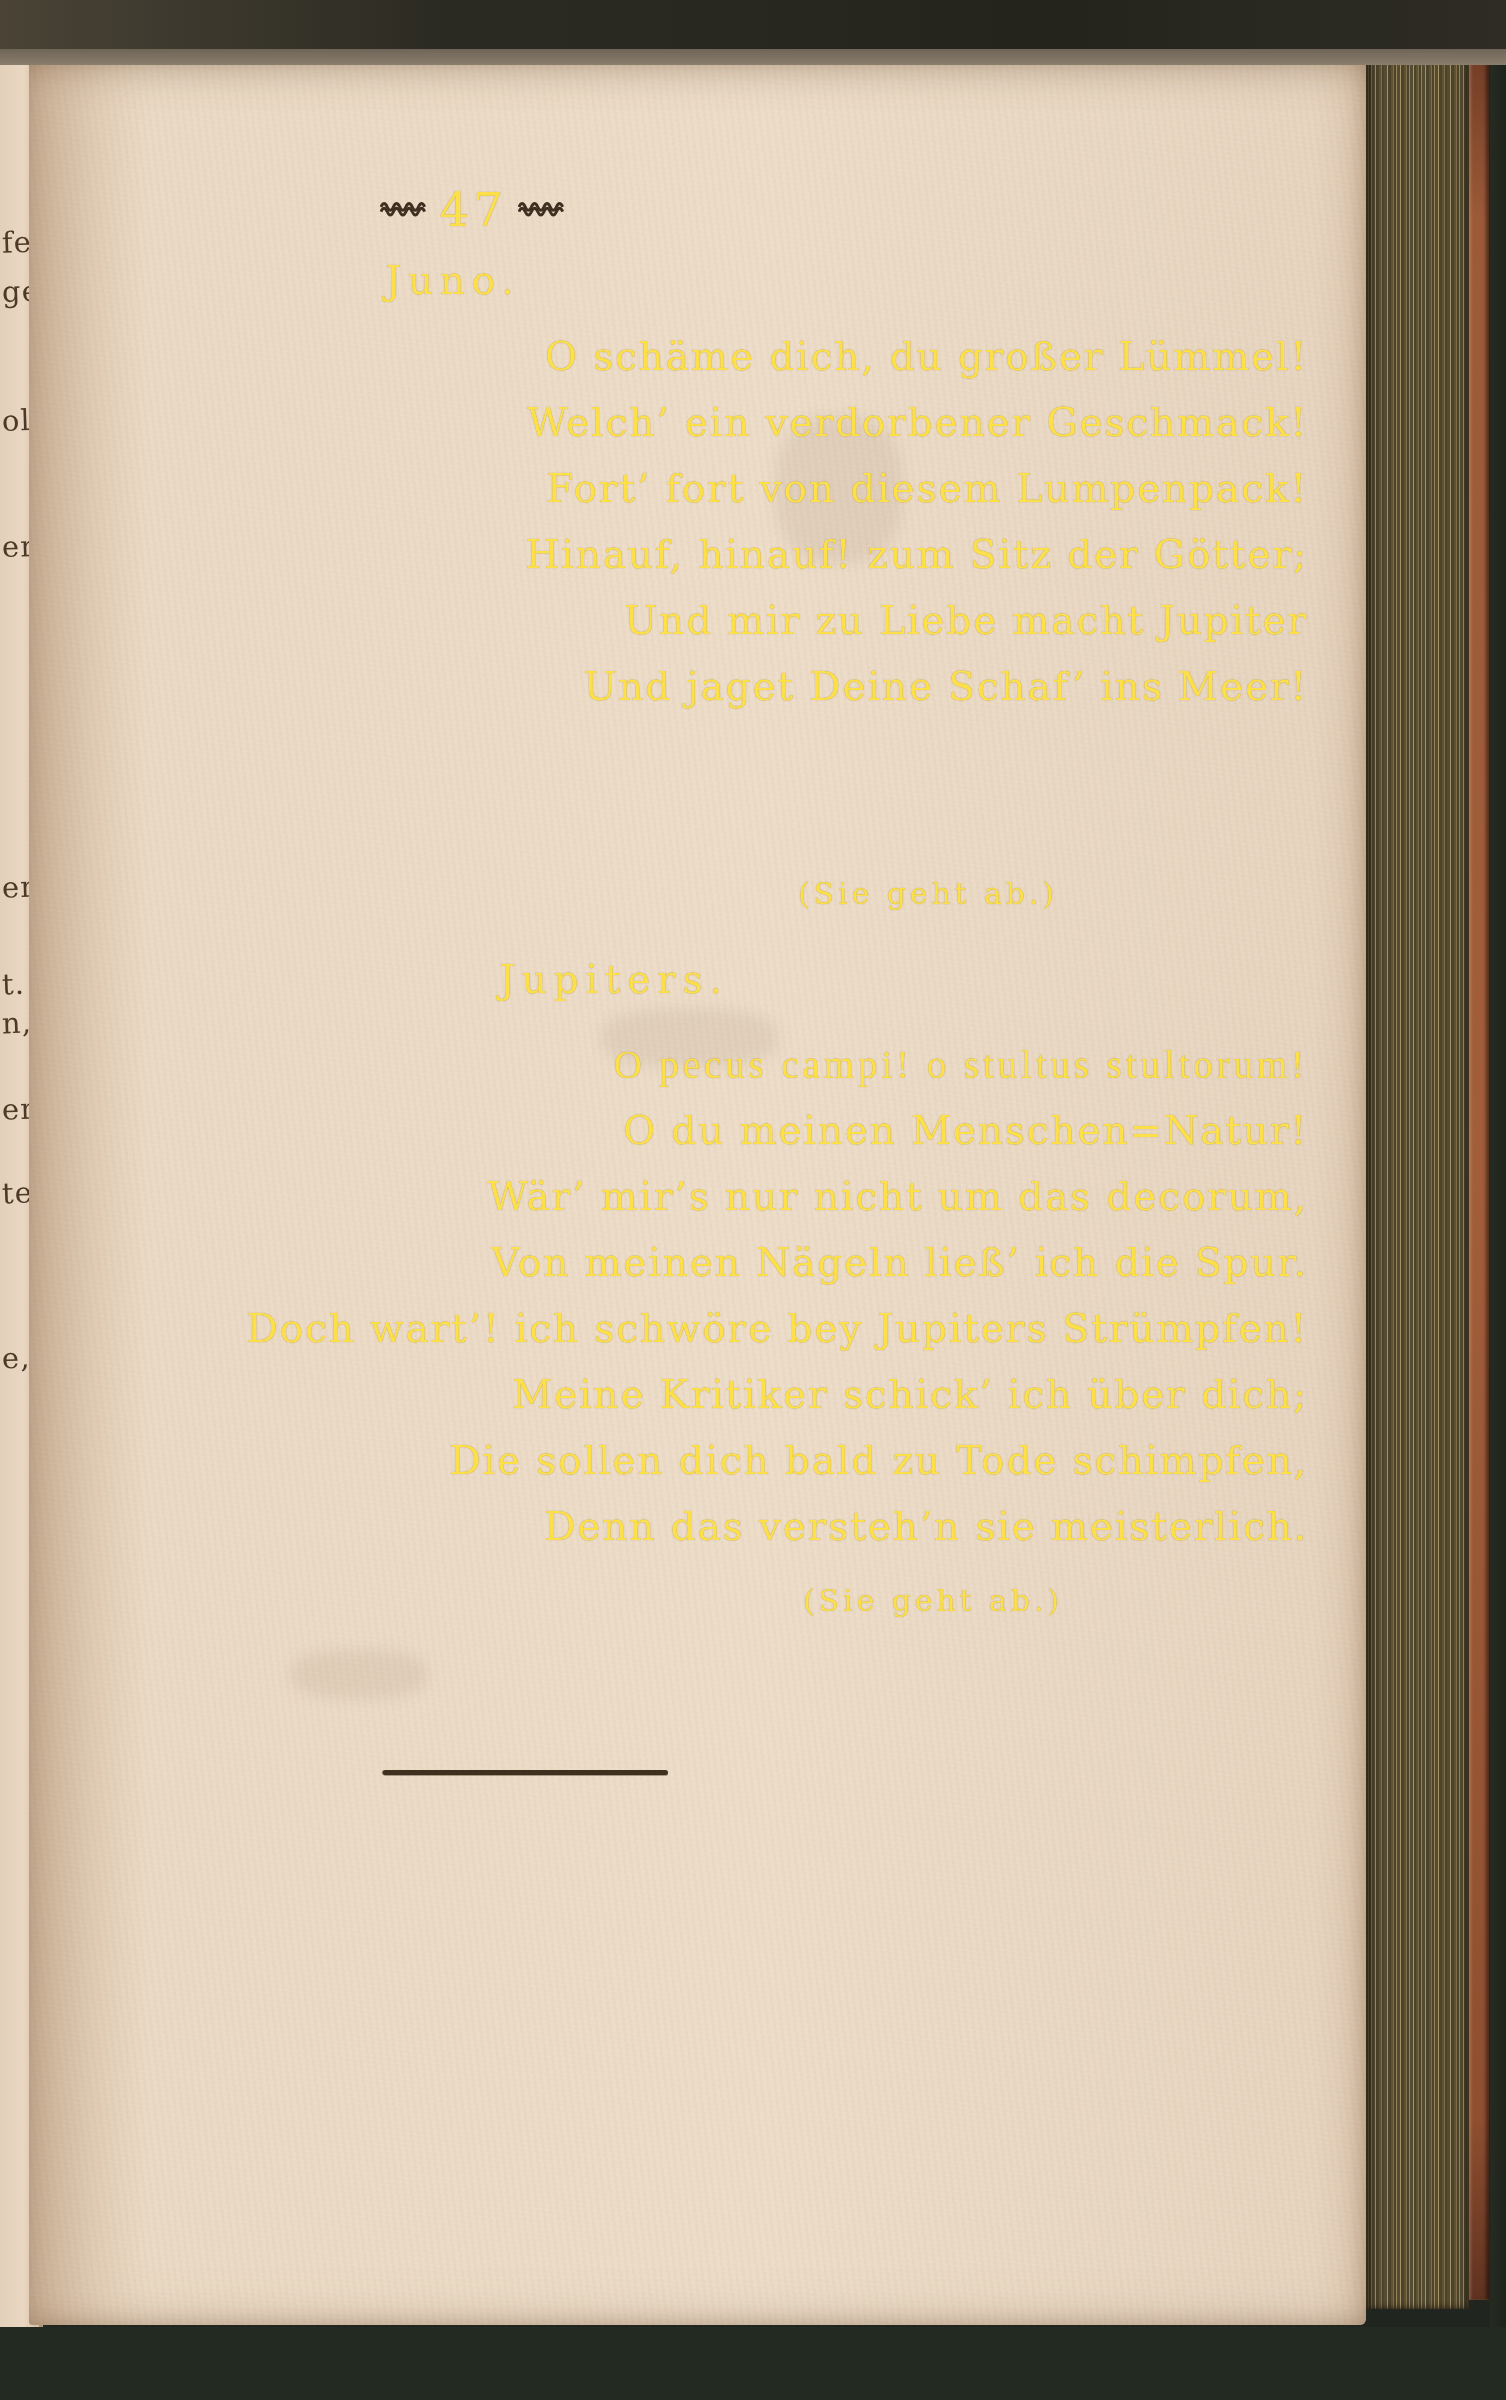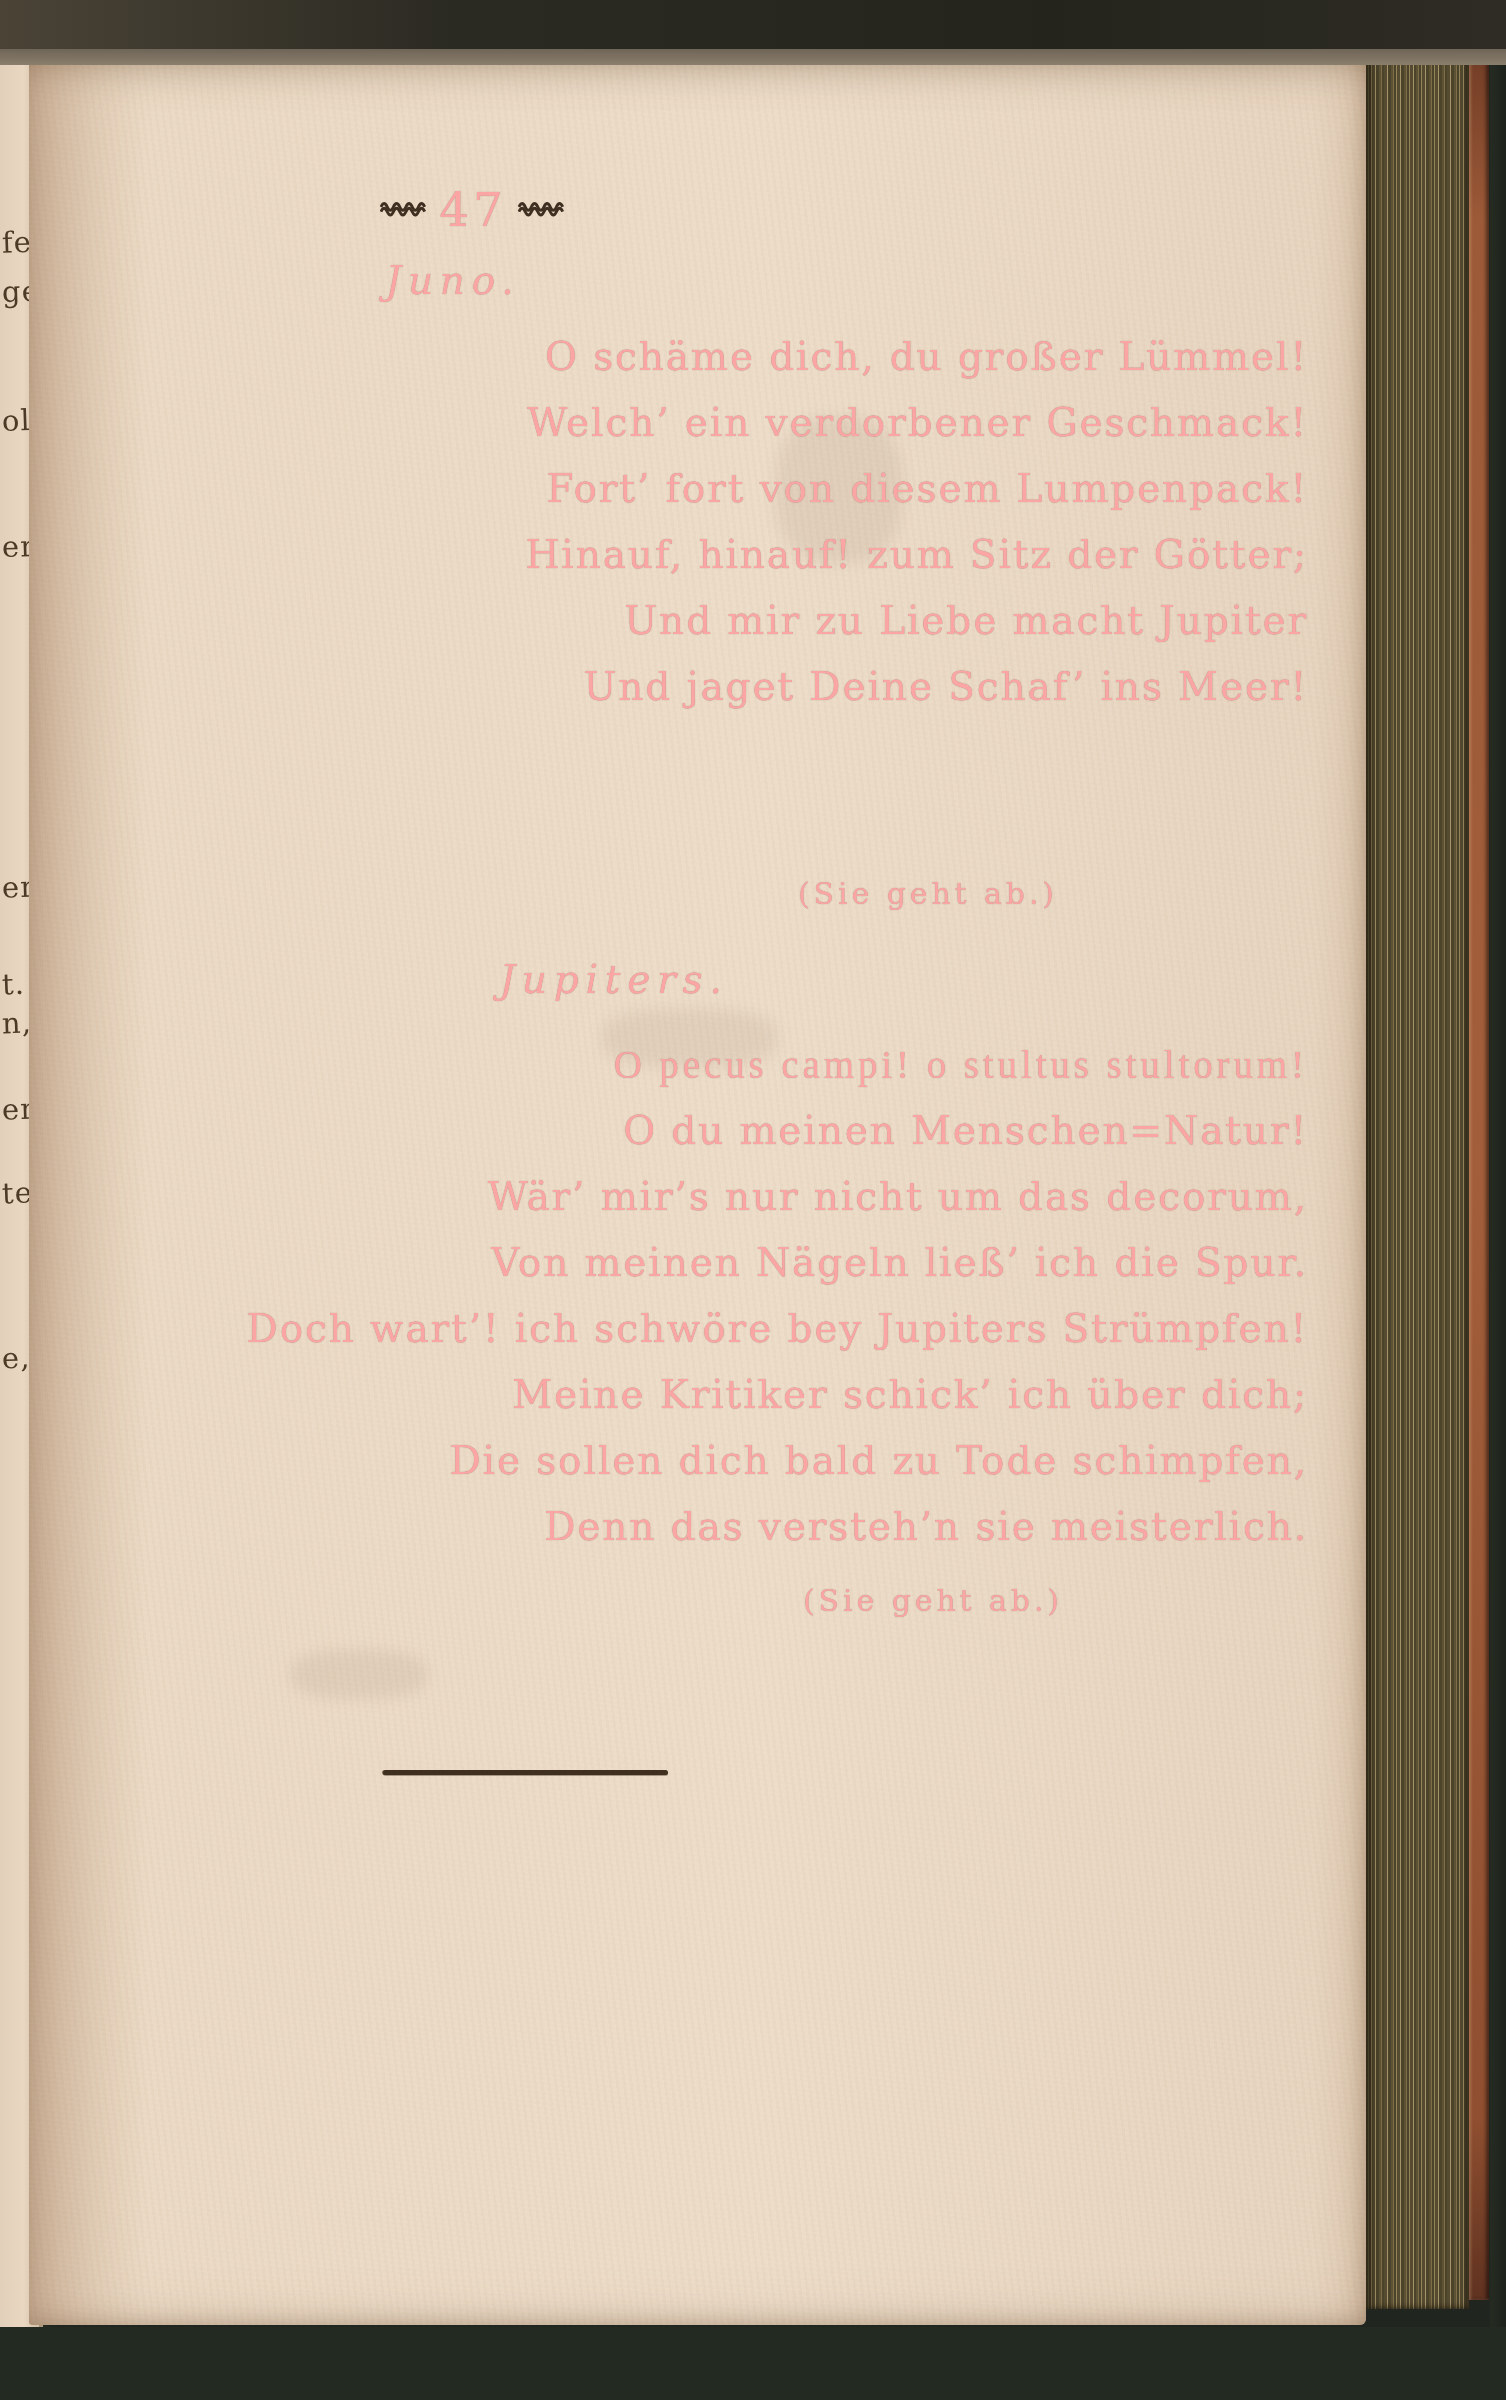--- a/index.html
+++ b/index.html
@@ -44,30 +44,30 @@
     box-shadow:
       inset 53px 0 87px -39px rgba(130,92,62,.40),
       inset 0 29px 39px -21.3px rgba(120,95,70,.55),
       inset -11.6px 0 25px -9.7px rgba(140,105,75,.35),
       inset 0 -17.5px 29px -17.5px rgba(120,95,70,.35);
     border-radius:2.9px 5.8px 5.8px 2.9px;}
 
   .crease{position:absolute;left:39px;top:41px;width:9.7px;height:2342px;
     background:linear-gradient(90deg,rgba(90,60,40,.35),rgba(90,60,40,0));}
 
-  .ink{color:#fca5a5;text-shadow:0 0 1px rgba(62,47,32,.45);}
+  .ink{color:#fde047;text-shadow:0 0 1px rgba(62,47,32,.45);}
 
   
   .page-number{position:absolute;left:473px;top:182px;transform:translateX(-50%);
     font-size:47px;letter-spacing:3.9px;}
   .squiggle{position:absolute;top:200px;width:50px;height:17.5px;}
   .squiggle.l{left:380px}.squiggle.r{left:518px}
 
   .heading{position:absolute;transform:translateX(-50%);font-size:39px;
-    letter-spacing:6.8px;white-space:nowrap;font-style:italic;}
+    letter-spacing:6.8px;white-space:nowrap;}
 
   .verse{position:absolute;left:124px;width:1184px;}
   .verse .line{height:66px;line-height:66px;font-size:39px;letter-spacing:1.9px;
     white-space:nowrap;text-align:right;}
   .line.latin{font-family:"Liberation Serif",serif;letter-spacing:3.9px;margin-left:42px;}
 
   .stage{position:absolute;font-size:30px;letter-spacing:3.9px;white-space:nowrap;}
 
   .rule{position:absolute;left:383px;top:1770px;width:285px;height:4.9px;
     background:#3e2f1f;border-radius:2.9px;

